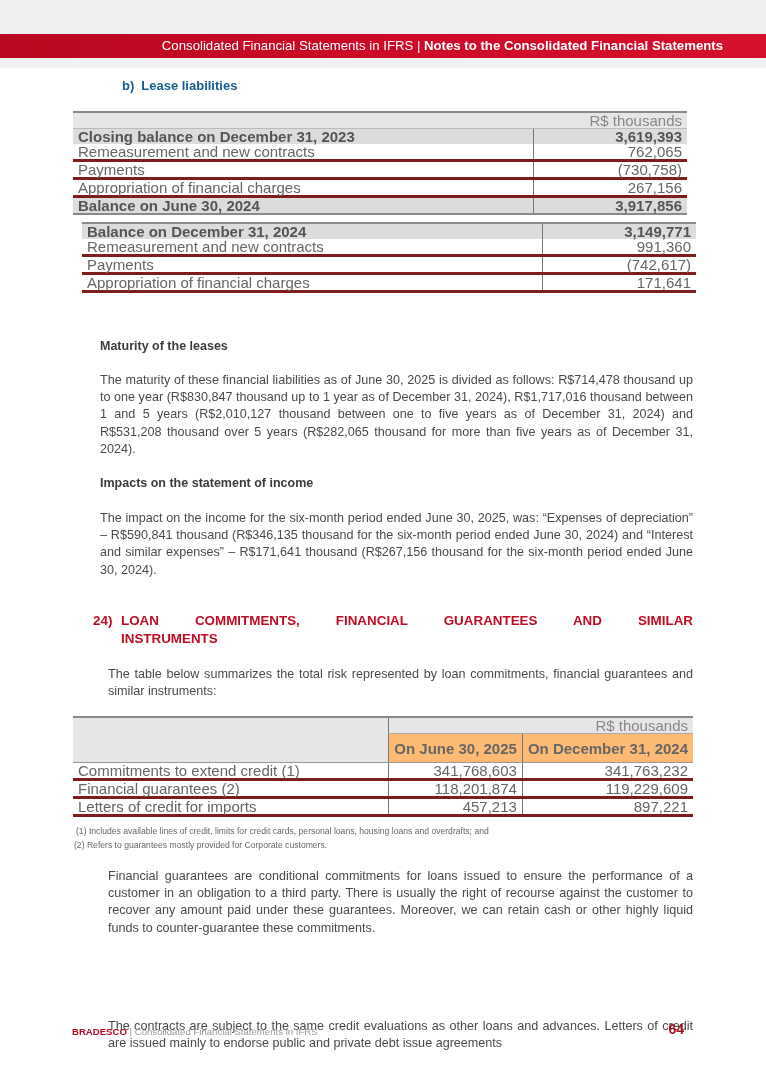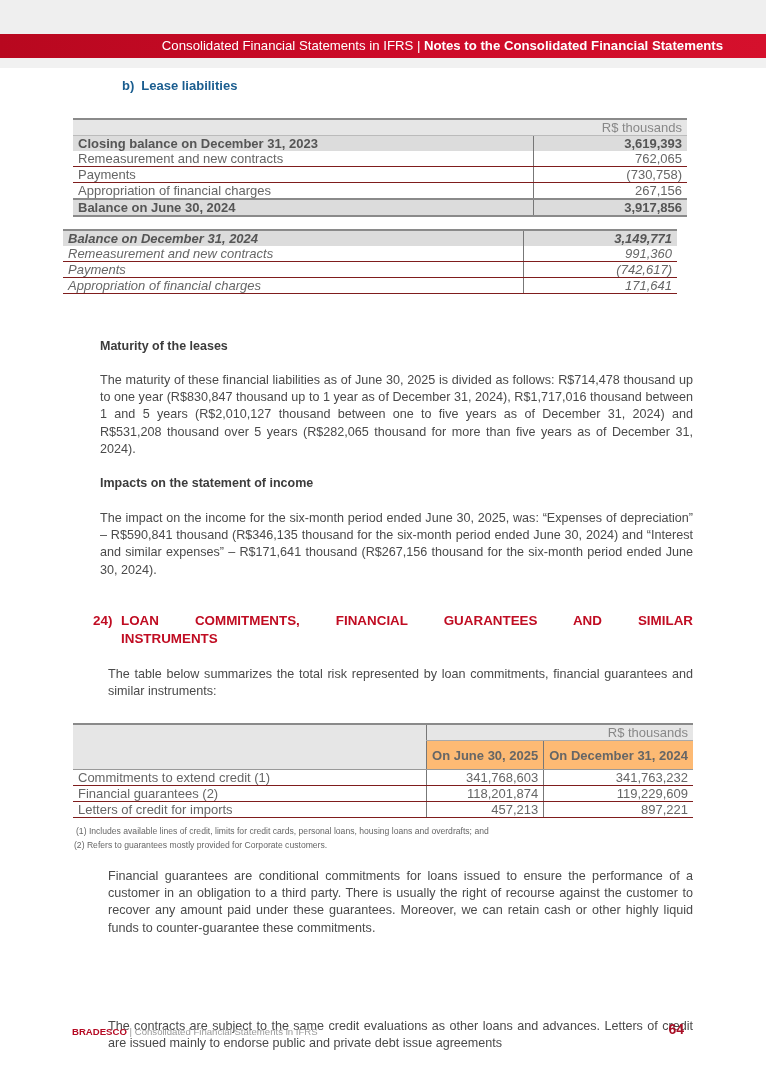--- a/index.html
+++ b/index.html
@@ -21,33 +21,33 @@
     .header-bar .bold { font-weight:bold; }
     .sub-strip { position:absolute; left:0; top:58px; width:766px; height:10px; background:#f1f1f1; }
 
     .sec-title {
       position:absolute; left:100px; top:78px; font-size:13px; font-weight:bold;
       color:#1a5d8f; font-family:"Liberation Sans", sans-serif;padding-left:22px;
     }
     .sec-title .num { margin-right:7px; }
 
     table.fin {
-      position:absolute; border-collapse:collapse; font-size:13px;
-      font-family:"Liberation Sans", sans-serif; color:#666;margin-top:7px;
+      position:absolute; border-collapse:collapse; font-size:15px;
+      font-family:"Liberation Sans", sans-serif; color:#666;
     }
     table.fin td { padding:0 5px; height:15px; line-height:15px; white-space:nowrap; }
     table.fin td.v { text-align:right; border-left:1.5px solid #777; }
     table.fin tr.unit td { background:#e6e6e6; color:#888; text-align:right; border-top:2px solid #8a8a8a; border-bottom:1px solid #bbb; }
     table.fin tr.bold td { background:#dcdcdc; font-weight:bold; color:#555; }
-    table.fin tr.row td { border-bottom:1px solid #7f1d1d; }
+    table.fin tr.row td { border-bottom:3px solid #7f1d1d; }
     table.fin tr.topline td { border-top:2px solid #8a8a8a; }
     table.fin tr.bottomline td { border-bottom:2px solid #8a8a8a; }
 
     #lease1 { left:73px; top:111px; width:614px; }
-    #lease2 { left:63px; top:222px; width:614px;font-style:italic; }
+    #lease2 { left:82px; top:222px; width:614px; }
     #lease1 td.lbl, #lease2 td.lbl { width:450px; }
 
     .h-sub {
       position:absolute; left:100px; font-size:12.5px; font-weight:bold; color:#3c3c3c;
       font-family:"Liberation Sans", sans-serif;
     }
     .para {
       position:absolute; left:100px; width:593px; font-size:12.6px; line-height:17.2px;
       text-align:justify; color:#4a4a4a; font-family:"Liberation Sans", sans-serif;
     }

